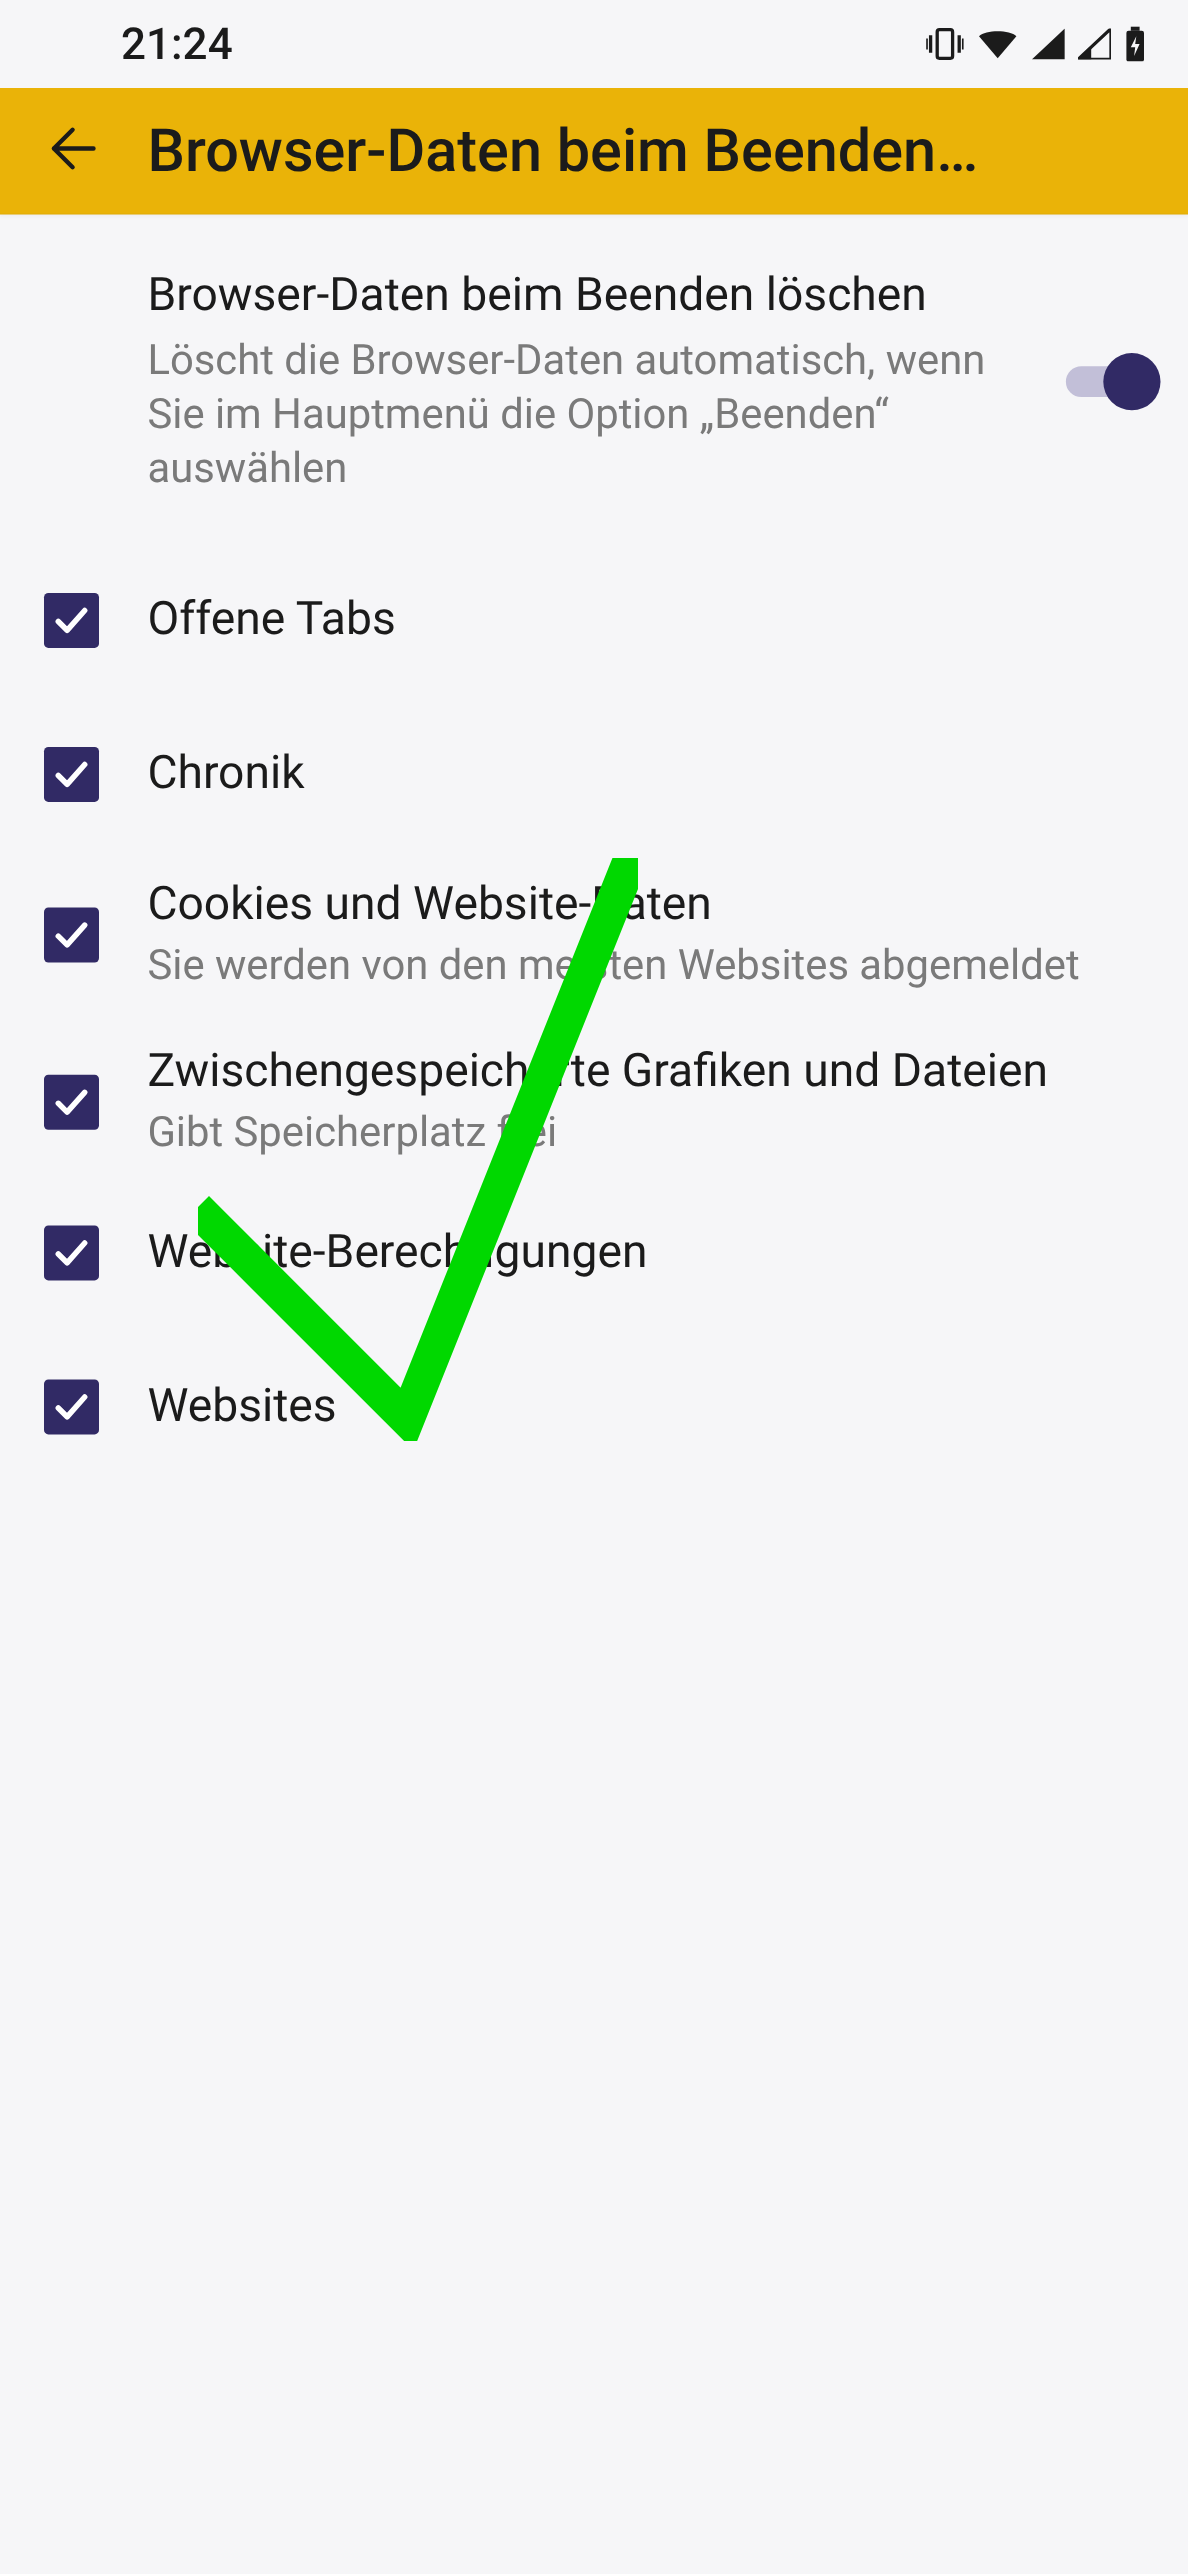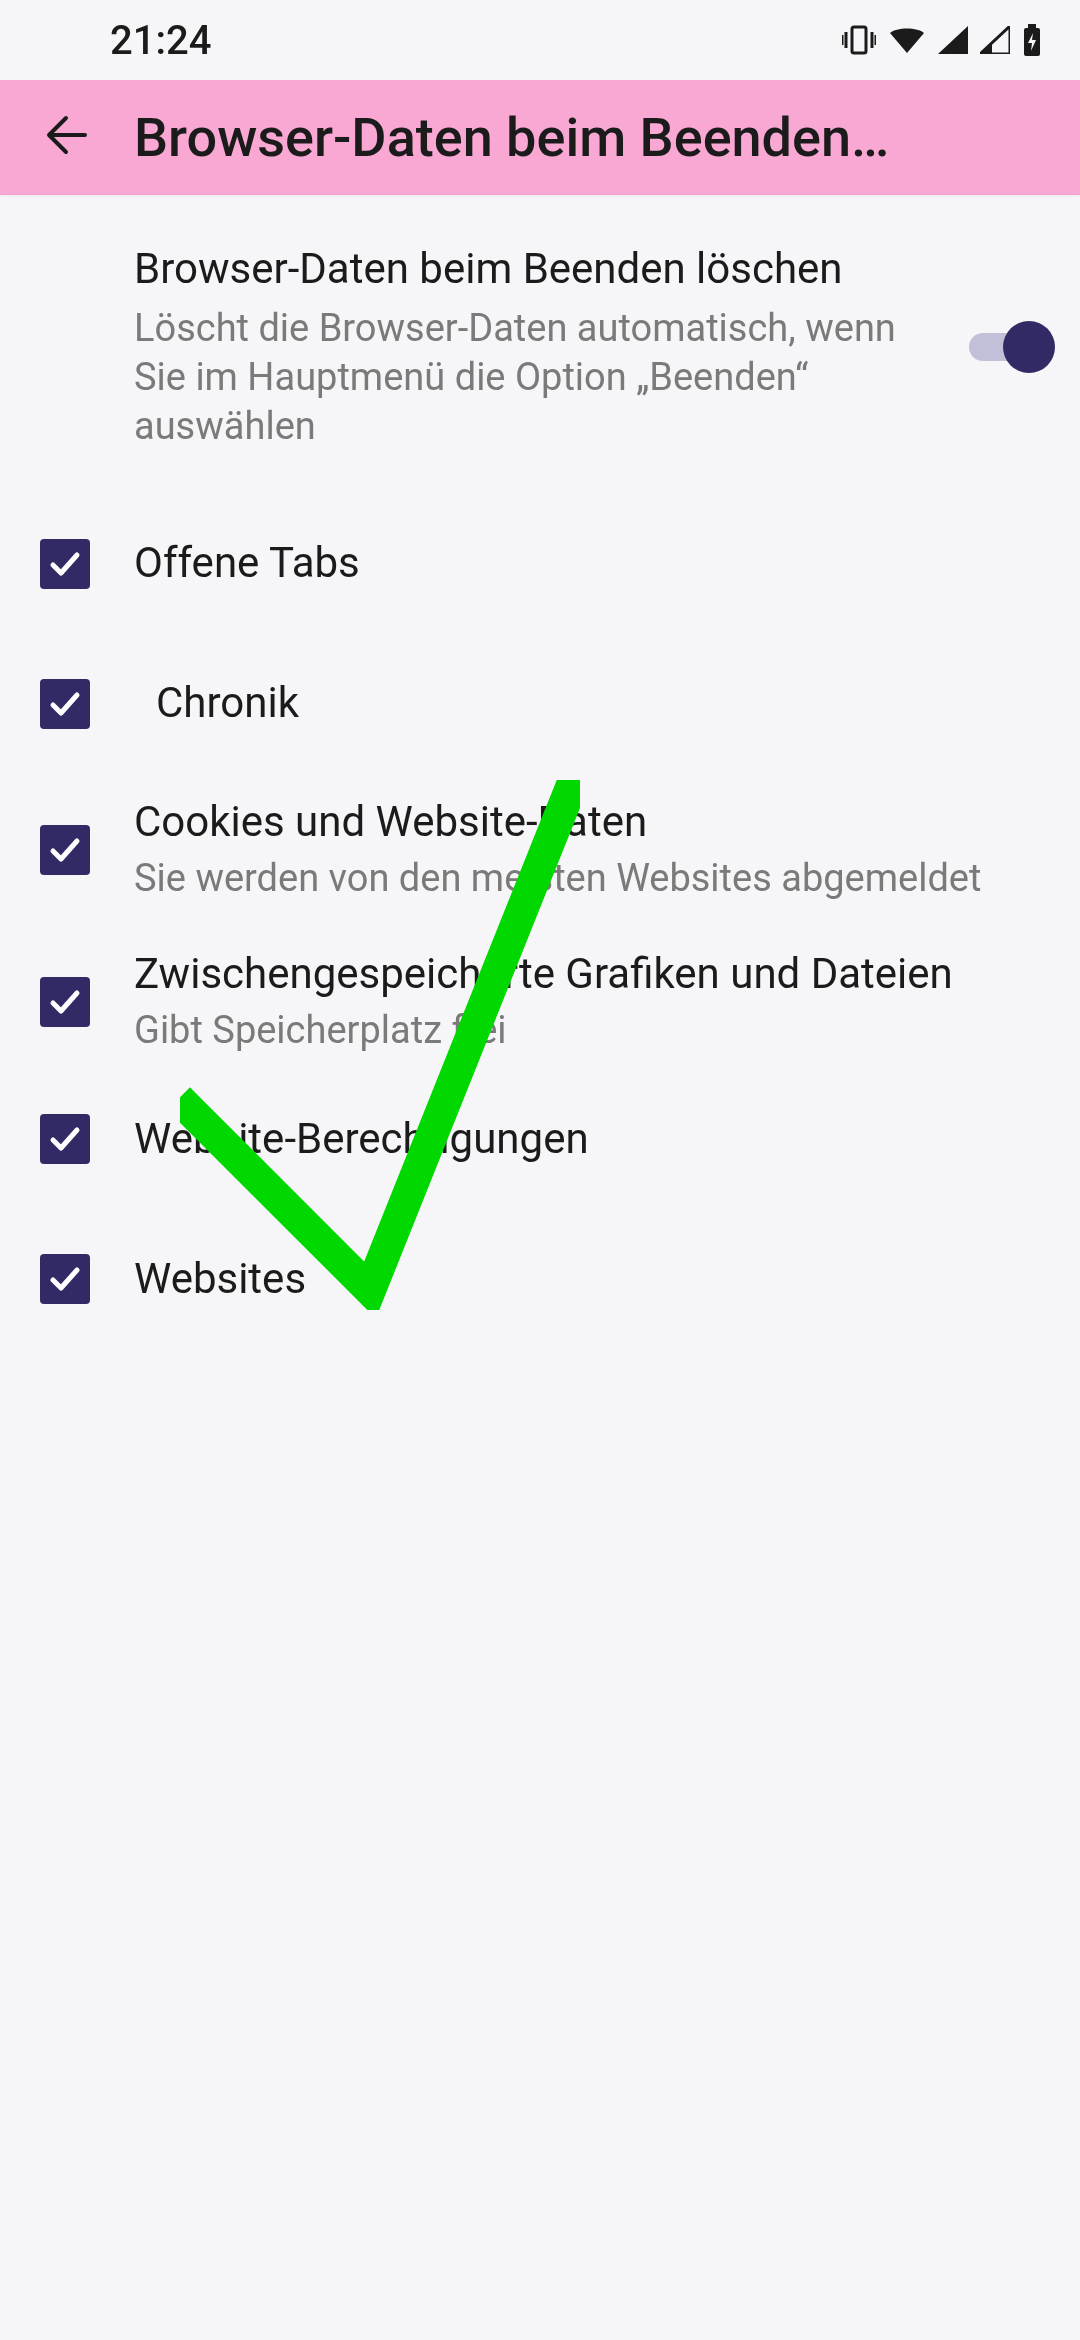--- a/index.html
+++ b/index.html
@@ -32,21 +32,21 @@
   .status-right svg { display: block; }
 
   
   .app-bar {
     height: 115px;
     display: flex;
     align-items: center;
     padding-left: 26px;
     border-bottom: 1px solid rgba(0,0,0,0.04);
     box-shadow: 0 2px 3px rgba(0,0,0,0.03);
-    background: #f9a8d4;
+    background: #eab308;
   }
   .back-btn {
     width: 80px;
     height: 80px;
     display: flex;
     align-items: center;
     justify-content: center;
     cursor: pointer;
   }
   .app-title {
@@ -227,21 +227,21 @@
               <path d="M6 19 L14 27 L30 9" fill="none" stroke="#fff" stroke-width="5" stroke-linecap="round" stroke-linejoin="round"></path>
             </svg>
         </span>
       </div>
     </div>
     <div class="text-col">
       <div class="label">Offene Tabs</div>
     </div>
   </div>
 
-  <div class="row check-row" style="margin-top:36px;gap:22px;">
+  <div class="row check-row" style="margin-top:36px;">
     <div class="check-col">
       <div class="checkbox">
         <span>
           <svg width="36" height="36" viewBox="0 0 36 36">
               <path d="M6 19 L14 27 L30 9" fill="none" stroke="#fff" stroke-width="5" stroke-linecap="round" stroke-linejoin="round"></path>
             </svg>
         </span>
       </div>
     </div>
     <div class="text-col">

